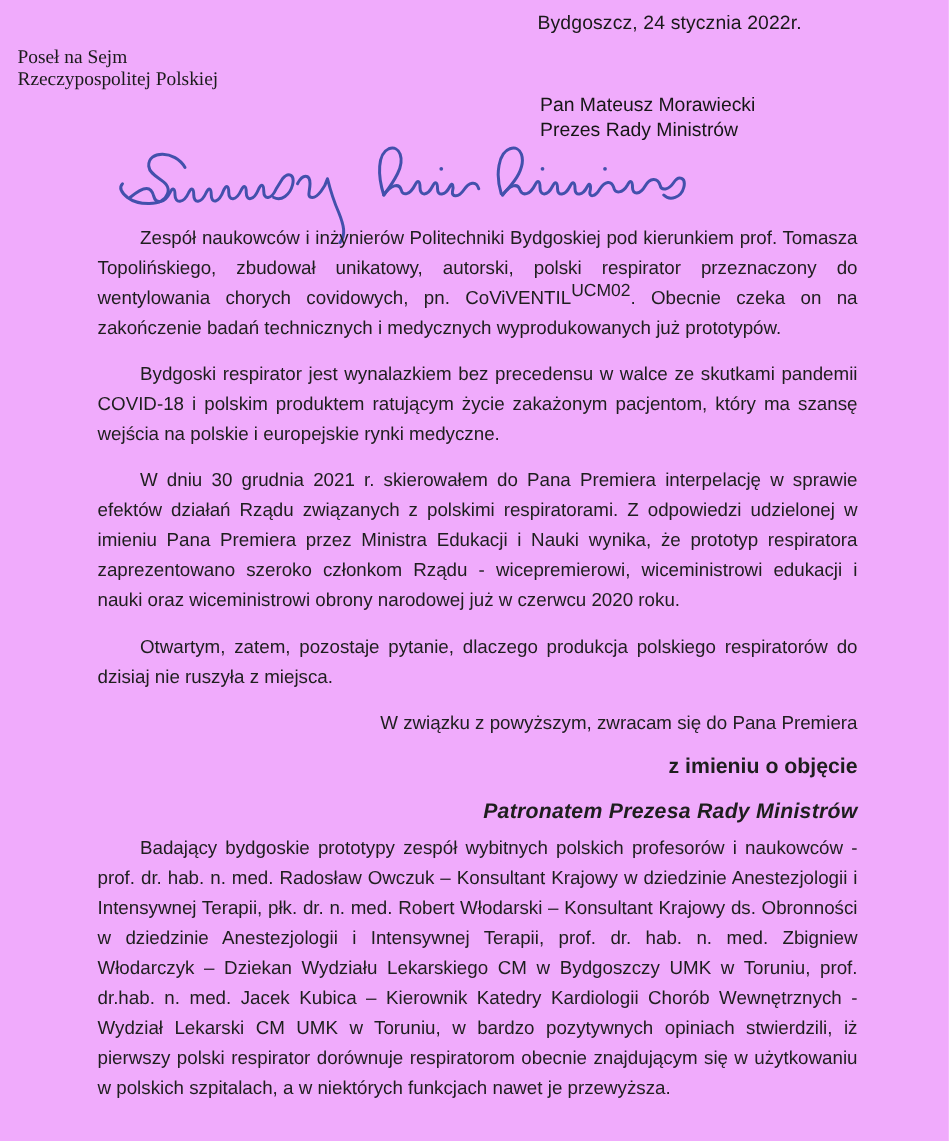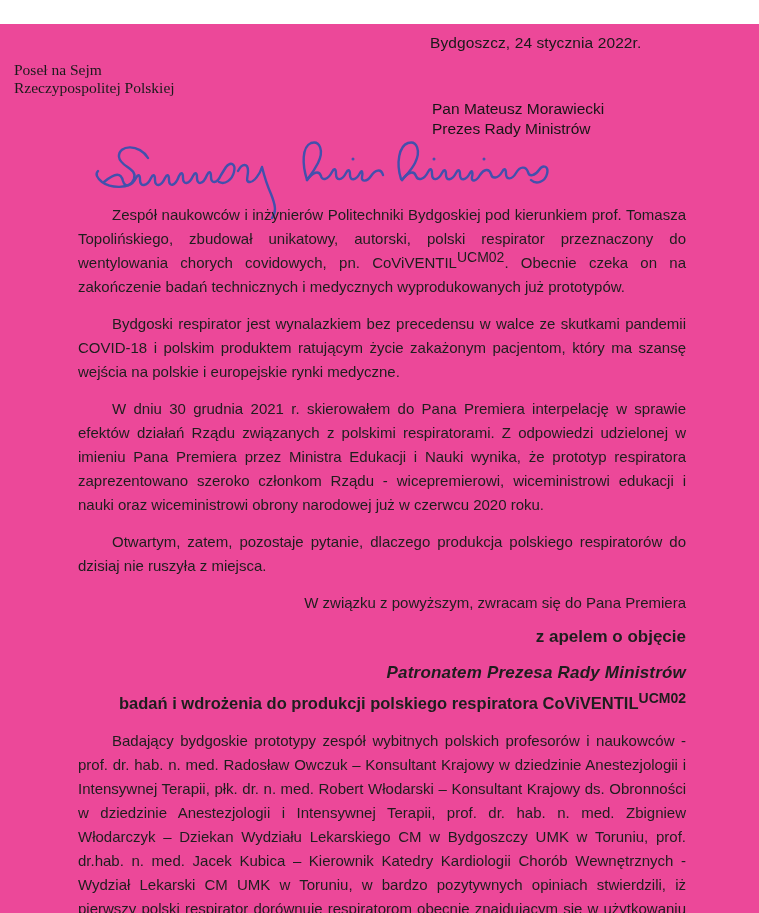--- a/index.html
+++ b/index.html
@@ -6,22 +6,21 @@
   body{
     width:759px;height:913px;
     background:#ffffff;
     font-family:"Liberation Sans",sans-serif;
     color:#1f1f1f;
     position:relative;
     overflow:hidden;
   }
   .page{
     position:absolute;inset:0;
-    background:#ec4899;
-    margin-top:24px;
+    background:#f0abfc;
   }
   
   .date{
     position:absolute;left:430px;top:10px;
     font-size:15.5px;letter-spacing:.1px;color:#191919;
   }
   .letterhead{
     position:absolute;left:14px;top:37px;width:192px;
     text-align:left;
     font-family:"Liberation Serif",serif;
@@ -101,24 +100,23 @@
     <p><span>Zespół naukowców i inżynierów Politechniki Bydgoskiej pod kierunkiem prof. Tomasza Topolińskiego, zbudował unikatowy, autorski, polski respirator przeznaczony do wentylowania chorych covidowych, pn. CoViVENTIL</span><sup>UCM02</sup><span>. Obecnie czeka on na zakończenie badań technicznych i medycznych wyprodukowanych już prototypów.</span></p>
 
     <p>Bydgoski respirator jest wynalazkiem bez precedensu w walce ze skutkami pandemii COVID-18 i polskim produktem ratującym życie zakażonym pacjentom, który ma szansę wejścia na polskie i europejskie rynki medyczne.</p>
 
     <p>W dniu 30 grudnia 2021 r. skierowałem do Pana Premiera interpelację w sprawie efektów działań Rządu związanych z polskimi respiratorami. Z odpowiedzi udzielonej w imieniu Pana Premiera przez Ministra Edukacji i Nauki wynika, że prototyp respiratora zaprezentowano szeroko członkom Rządu - wicepremierowi, wiceministrowi edukacji i nauki oraz wiceministrowi obrony narodowej już w czerwcu 2020 roku.</p>
 
     <p>Otwartym, zatem, pozostaje pytanie, dlaczego produkcja polskiego respiratorów do dzisiaj nie ruszyła z miejsca.</p>
 
     <p class="center appeal-intro">W związku z powyższym, zwracam się do Pana Premiera</p>
 
-    <p class="center appeal-1">z apelem o objęcie</p>
+    <p class="center appeal-1">z imieniu o objęcie</p>
 
     <p class="center appeal-2">Patronatem Prezesa Rady Ministrów</p>
 
-    <p class="center appeal-3"><span>badań i wdrożenia do produkcji polskiego respiratora CoViVENTIL</span><sup>UCM02</sup></p>
 
 
     <p>Badający bydgoskie prototypy zespół wybitnych polskich profesorów i naukowców - prof. dr. hab. n. med. Radosław Owczuk – Konsultant Krajowy w dziedzinie Anestezjologii i Intensywnej Terapii, płk. dr. n. med. Robert Włodarski – Konsultant Krajowy ds. Obronności w dziedzinie Anestezjologii i Intensywnej Terapii, prof. dr. hab. n. med. Zbigniew Włodarczyk – Dziekan Wydziału Lekarskiego CM w Bydgoszczy UMK w Toruniu, prof. dr.hab. n. med. Jacek Kubica – Kierownik Katedry Kardiologii Chorób Wewnętrznych - Wydział Lekarski CM UMK w Toruniu, w bardzo pozytywnych opiniach stwierdzili, iż pierwszy polski respirator dorównuje respiratorom obecnie znajdującym się w użytkowaniu w polskich szpitalach, a w niektórych funkcjach nawet je przewyższa.</p>
 
   </div>
 
 </div>
 
 </body></html>

